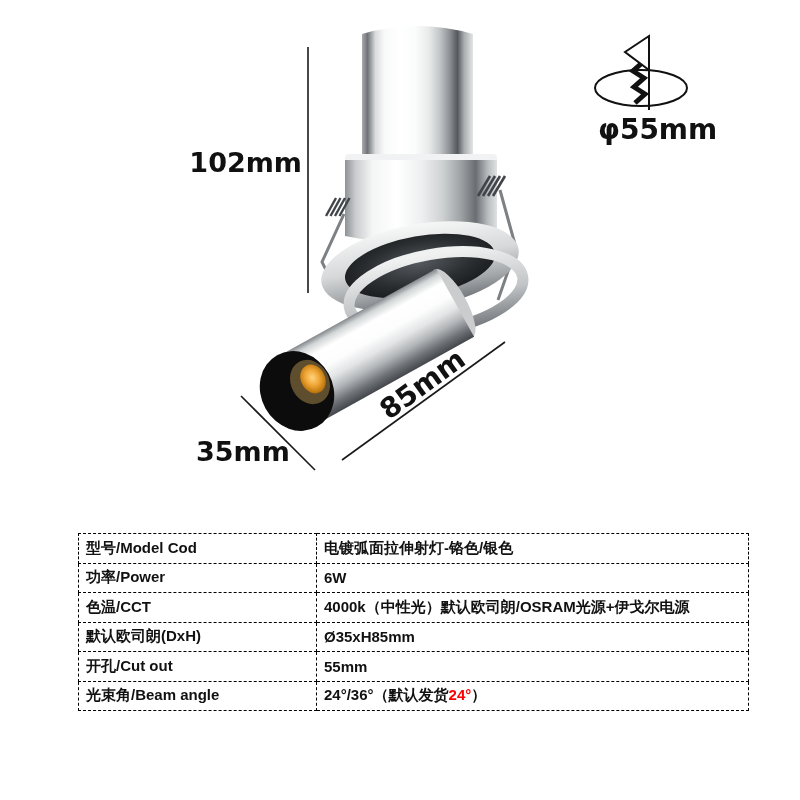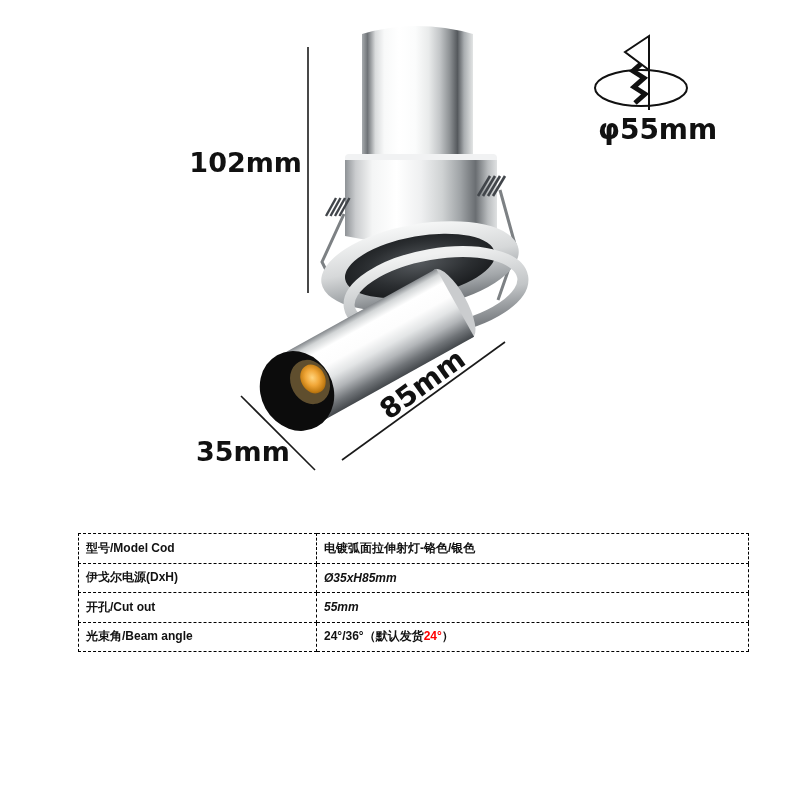--- a/index.html
+++ b/index.html
@@ -13,31 +13,31 @@
 
   .spec-table-wrap{position:absolute;left:78px;top:533px;}
   table.spec{
     border-collapse:collapse;table-layout:fixed;width:662px;
     font-family:"Liberation Sans","DejaVu Sans",sans-serif;
   }
   table.spec td{
     border:1px dashed #000;
     height:28.5px;
     padding:0 0 0 7px;
-    font-size:12px;
+    font-size:15px;
     font-weight:bold;
     color:#111;
     white-space:nowrap;
     overflow:hidden;
     vertical-align:middle;
   }
   td.col-label{width:230px;}
   td.col-value{width:424px;}
   td.cell-solid{border:2px solid #000;margin-left:40px;}
-  td.small-val{font-size:13.5px;font-style:italic;}
+  td.small-val{font-size:13.5px;}
 </style>
 </head>
 <body>
 
 <div class="figure-wrap">
 <svg width="800" height="530" viewBox="0 0 800 530">
   <defs>
     <linearGradient id="chromeStem" x1="0" y1="0" x2="1" y2="0">
       <stop offset="0" stop-color="#a7abae"></stop>
           <stop offset="0.05" stop-color="#6f7377"></stop>
@@ -168,21 +168,29 @@
 </div>
 
 <div class="spec-table-wrap">
   <table class="spec">
     <tbody>
       <tr>
         <td class="col-label">型号/Model Cod</td>
         <td class="col-value">电镀弧面拉伸射灯-铬色/银色</td>
       </tr>
       <tr>
-        <td class="col-label">伊戈尔电源(DxH)</td>
+        <td class="col-label">功率/Power</td>
+        <td class="col-value">6W</td>
+      </tr>
+      <tr>
+        <td class="col-label">色温/CCT</td>
+        <td class="col-value">4000k（中性光）默认欧司朗/OSRAM光源+伊戈尔电源</td>
+      </tr>
+      <tr>
+        <td class="col-label">默认欧司朗(DxH)</td>
         <td class="col-value small-val">Ø35xH85mm</td>
       </tr>
       <tr>
         <td class="col-label cell-solid">开孔/Cut out</td>
         <td class="col-value small-val">55mm</td>
       </tr>
       <tr>
         <td class="col-label">光束角/Beam angle</td>
         <td class="col-value"><span>24°/36°（默认发货</span><span style="color: rgb(255, 0, 0); text-align: center;">24°</span><span>）</span></td>
       </tr>

